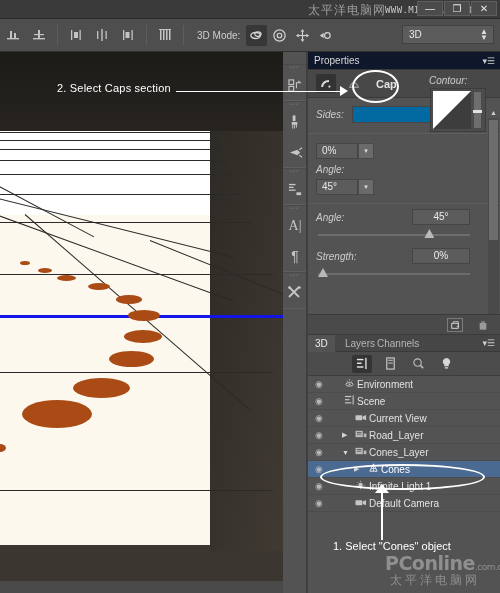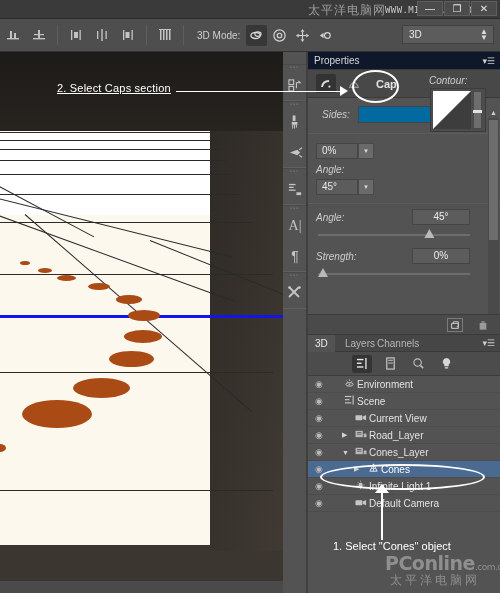--- a/index.html
+++ b/index.html
@@ -252,21 +252,21 @@
     width:22px; text-align:center; color:#b9b9b9; font-size:9px;
   }
   .tri{ width:11px; color:#d3d3d3; font-size:7px; }
   .ticon{ width:16px; text-align:center; color:#c6c6c6; font-size:9px;}
   .tlabel{ font-size:10px; color:#e2e2e2; }
   .trow.sel .tlabel{ color:#ffffff; }
 
   
   #anno1{
     position:absolute; left:57px; top:82px; font-size:11px; color:#ffffff;
-    font-weight:500; letter-spacing:0.2px; white-space:nowrap;text-decoration:underline;
+    font-weight:500; letter-spacing:0.2px; white-space:nowrap;
   }
   #anno1-line{ position:absolute; left:176px; top:91px; width:168px; height:1px; background:#ffffff;}
   #anno1-head{
     position:absolute; left:340px; top:86px; width:0;height:0;
     border-left:8px solid #ffffff; border-top:5px solid transparent; border-bottom:5px solid transparent;
   }
   #ellipse-cap{
     position:absolute; left:352px; top:70px; width:47px; height:33px;
     border:2px solid #ffffff; border-radius:50%;
   }
@@ -501,21 +501,21 @@
     </div>
     <div class="cap-ico">
       <svg width="12" height="12" viewBox="0 0 12 12">
           <path d="M2 8 Q6 1 10 8" fill="none" stroke="#9b9b9b" stroke-width="1.2"></path>
           <rect x="1" y="8.5" width="10" height="1.4" fill="#9b9b9b"></rect>
         </svg>
     </div>
     <div id="cap-title">Cap</div>
   </div>
 
-  <div class="prop-row" style="padding-top:8px;margin-left:6px;">
+  <div class="prop-row" style="padding-top:8px;">
     <span class="prop-label" style="width:36px;">Sides:</span>
     <div class="combo" style="width:128px;">
       <span>Front</span>
       <span class="arrows">▲<br>▼</span>
     </div>
   </div>
 
   <div class="hr" style="margin-top:10px;"></div>
 
   <div style="position:relative;">

